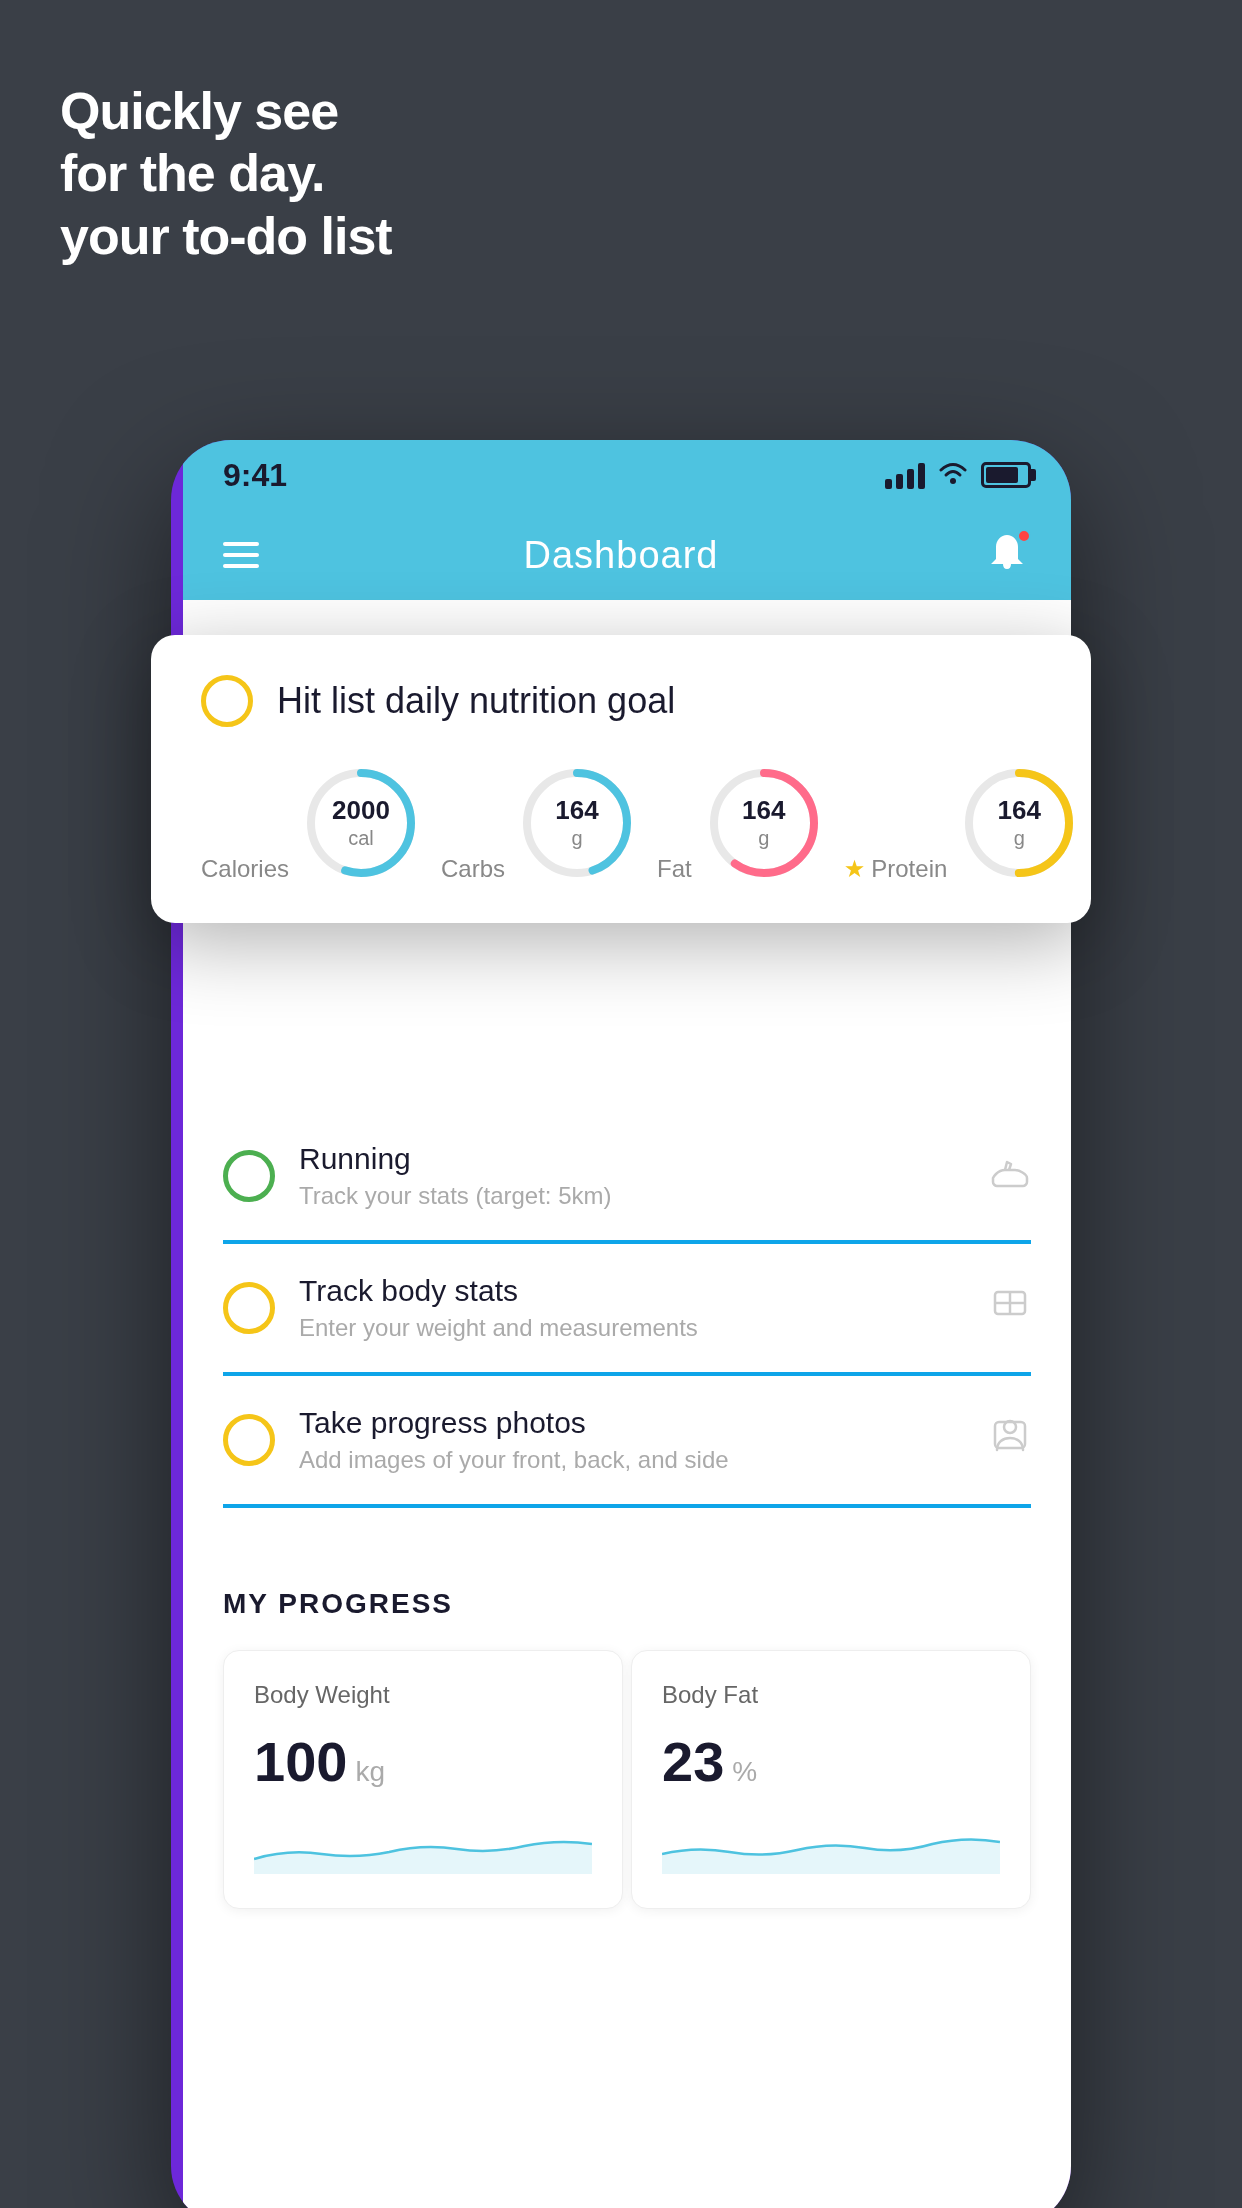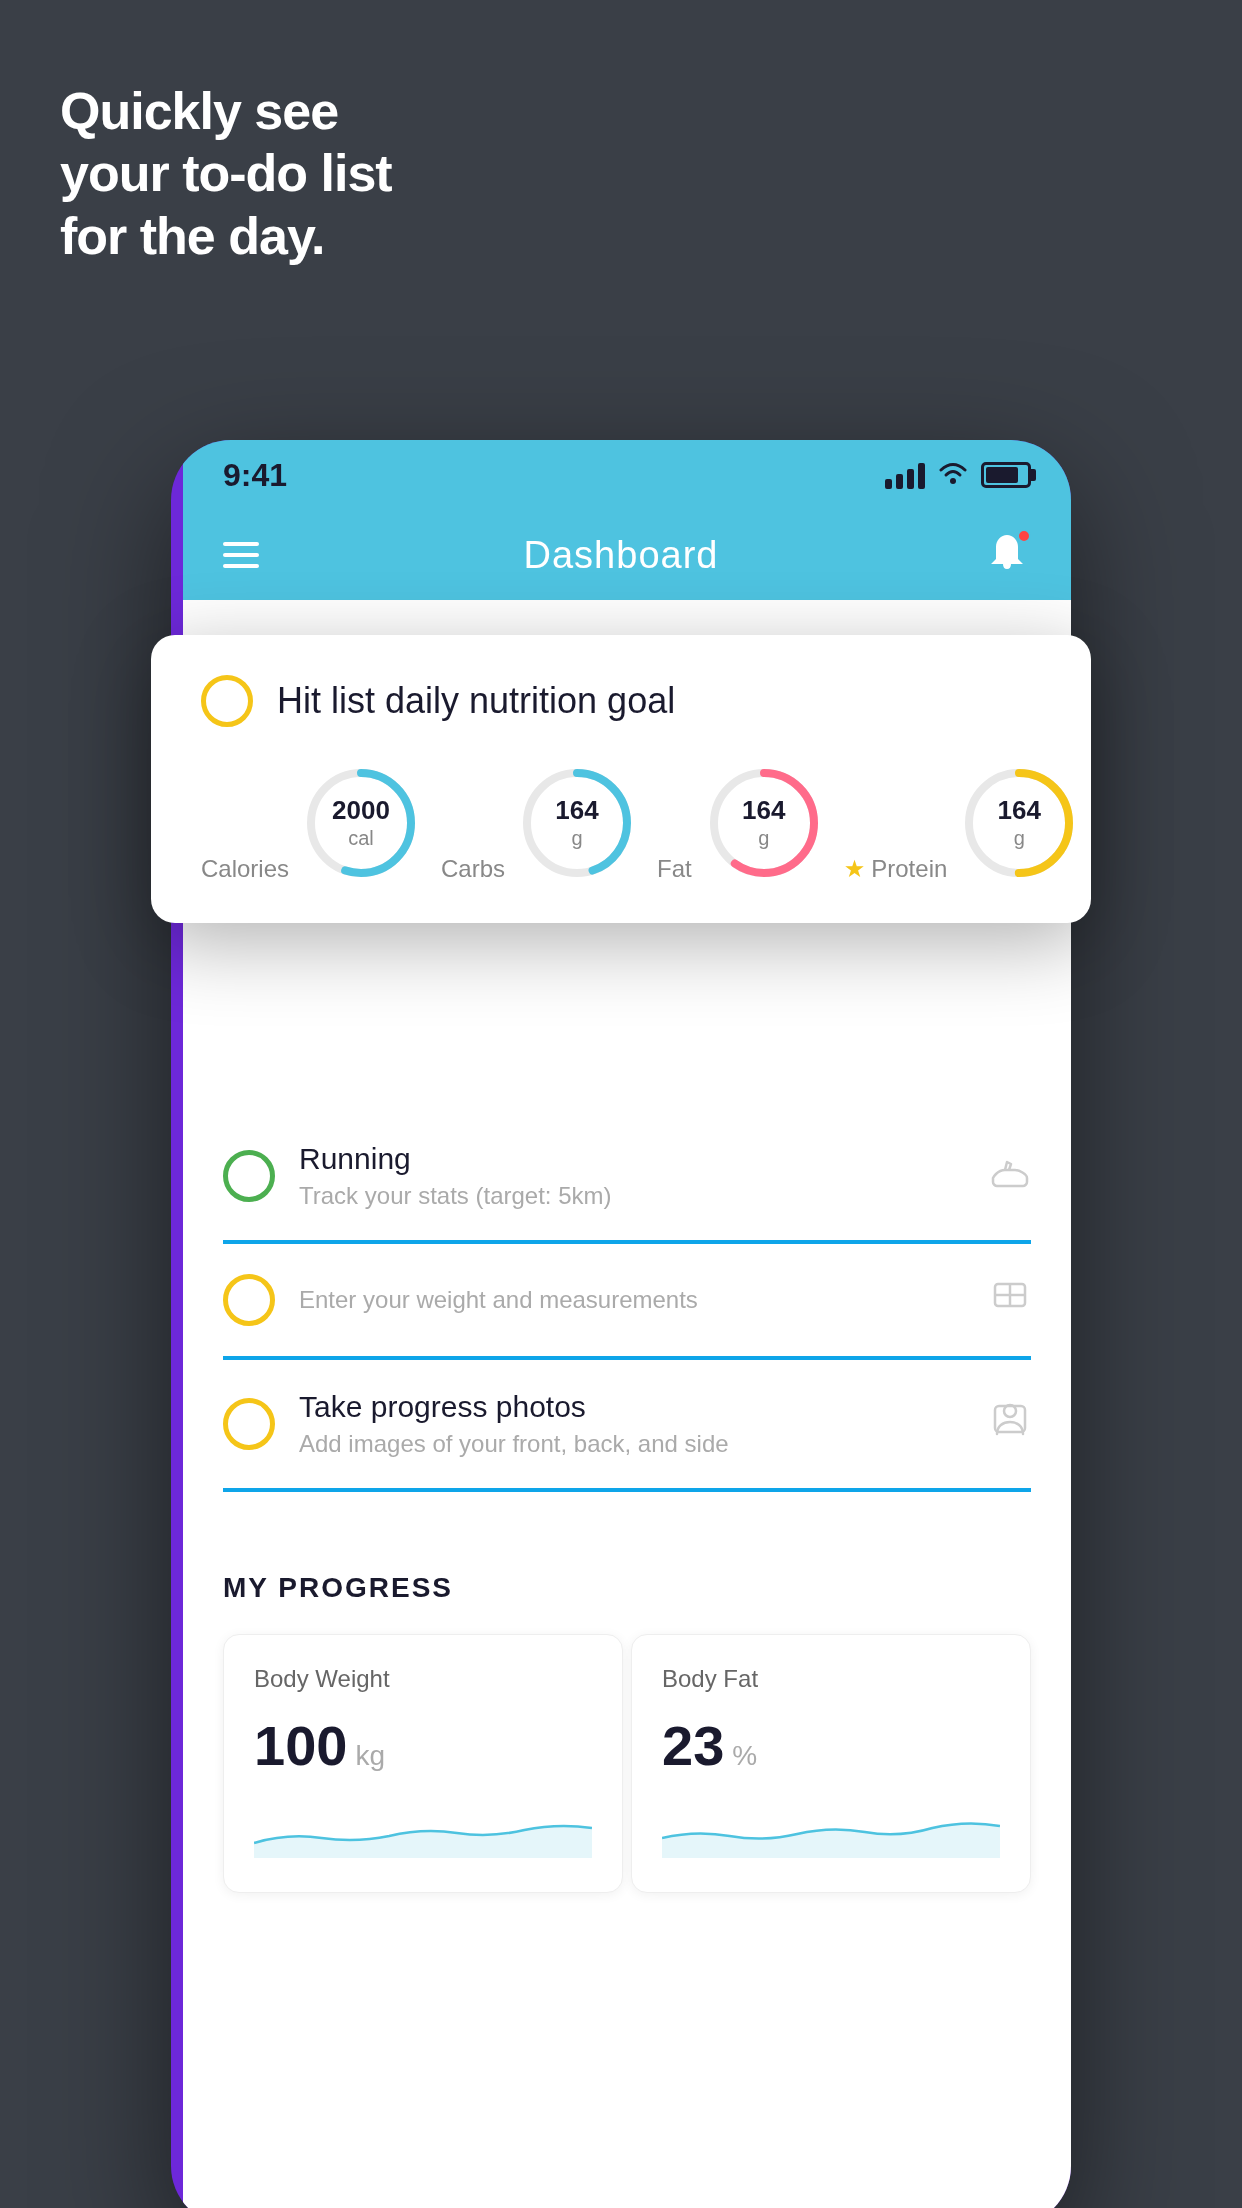--- a/index.html
+++ b/index.html
@@ -410,22 +410,22 @@
       height: 50px;
     }
   </style>
 </head>
 <body>
 
 <div style="position:absolute;top:0;left:0;width:1242px;height:2208px;background:#3a3f47;"></div>
 
 <div class="hero-text">
   <div>Quickly see</div>
+  <div>for the day.</div>
   <div>your to-do list</div>
-  <div>for the day.</div>
 </div>
 
 <div class="phone-frame">
 
   <div class="status-bar">
     <span class="status-time">9:41</span>
     <div class="status-icons">
       <div class="signal-bars">
         <div class="signal-bar" style="height:10px;"></div>
         <div class="signal-bar" style="height:15px;"></div>
@@ -480,20 +480,21 @@
           <svg width="42" height="42" viewBox="0 0 42 42" fill="none">
             <path d="M4 28 C4 28 8 20 16 20 L26 20 C30 20 38 24 38 28 L38 32 C38 34 36 36 34 36 L8 36 C6 36 4 34 4 32 Z" stroke="#ccc" stroke-width="2.5" fill="none"></path>
             <path d="M16 20 L18 12 L22 14 L20 20" stroke="#ccc" stroke-width="2.5" fill="none" stroke-linejoin="round"></path>
           </svg>
         </div>
       </div>
 
       <div class="todo-item">
         <div class="circle-check-yellow"></div>
         <div class="todo-item-content">
+          <div class="todo-item-title">Track body stats</div>
           <div class="todo-item-subtitle">Enter your weight and measurements</div>
         </div>
         <div class="todo-icon-right">
           <svg width="42" height="42" viewBox="0 0 42 42" fill="none">
             <rect x="6" y="10" width="30" height="22" rx="3" stroke="#ccc" stroke-width="2.5" fill="none"></rect>
             <line x1="21" y1="10" x2="21" y2="32" stroke="#ccc" stroke-width="2.5"></line>
             <line x1="6" y1="21" x2="36" y2="21" stroke="#ccc" stroke-width="2.5"></line>
           </svg>
         </div>
       </div>

